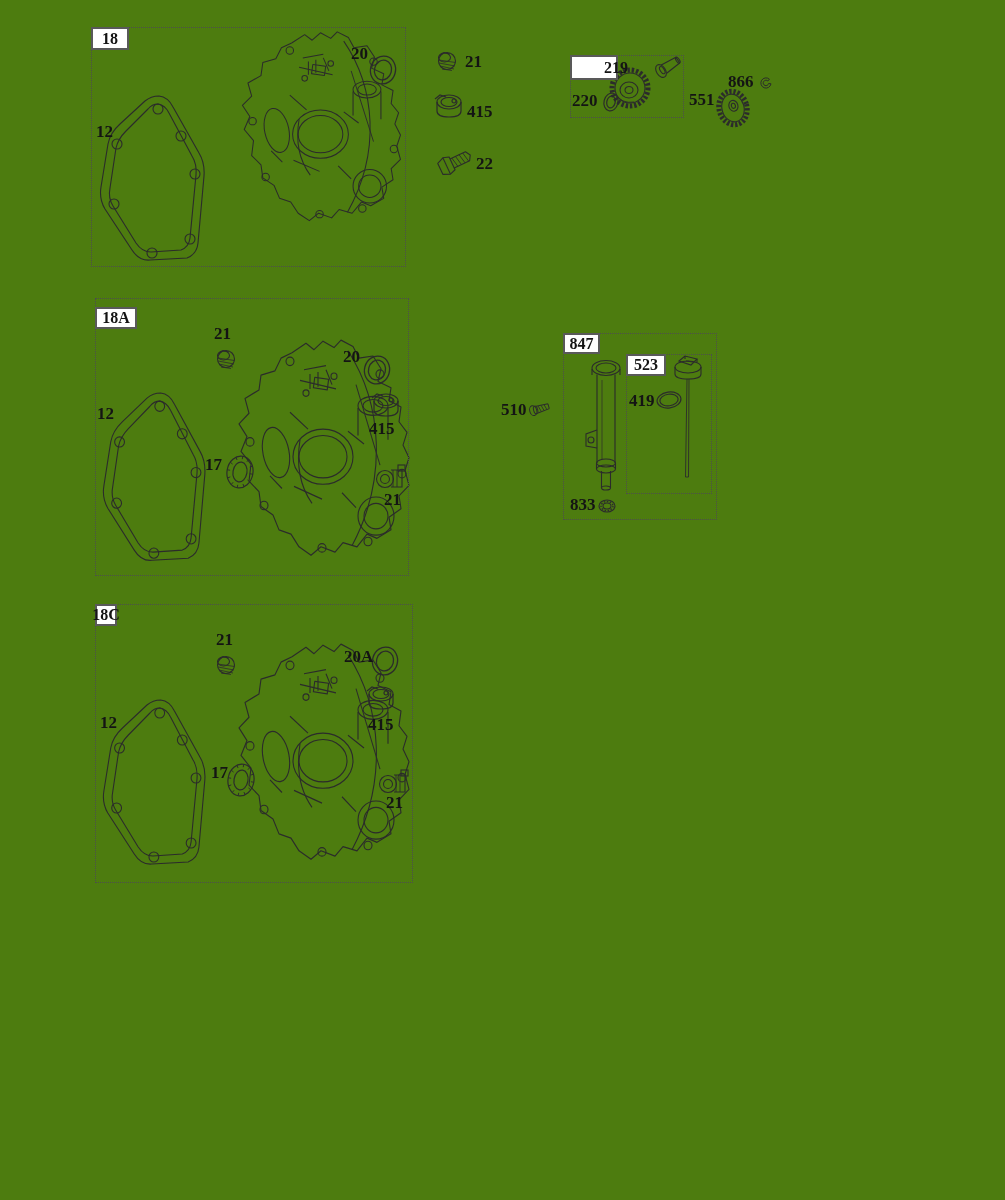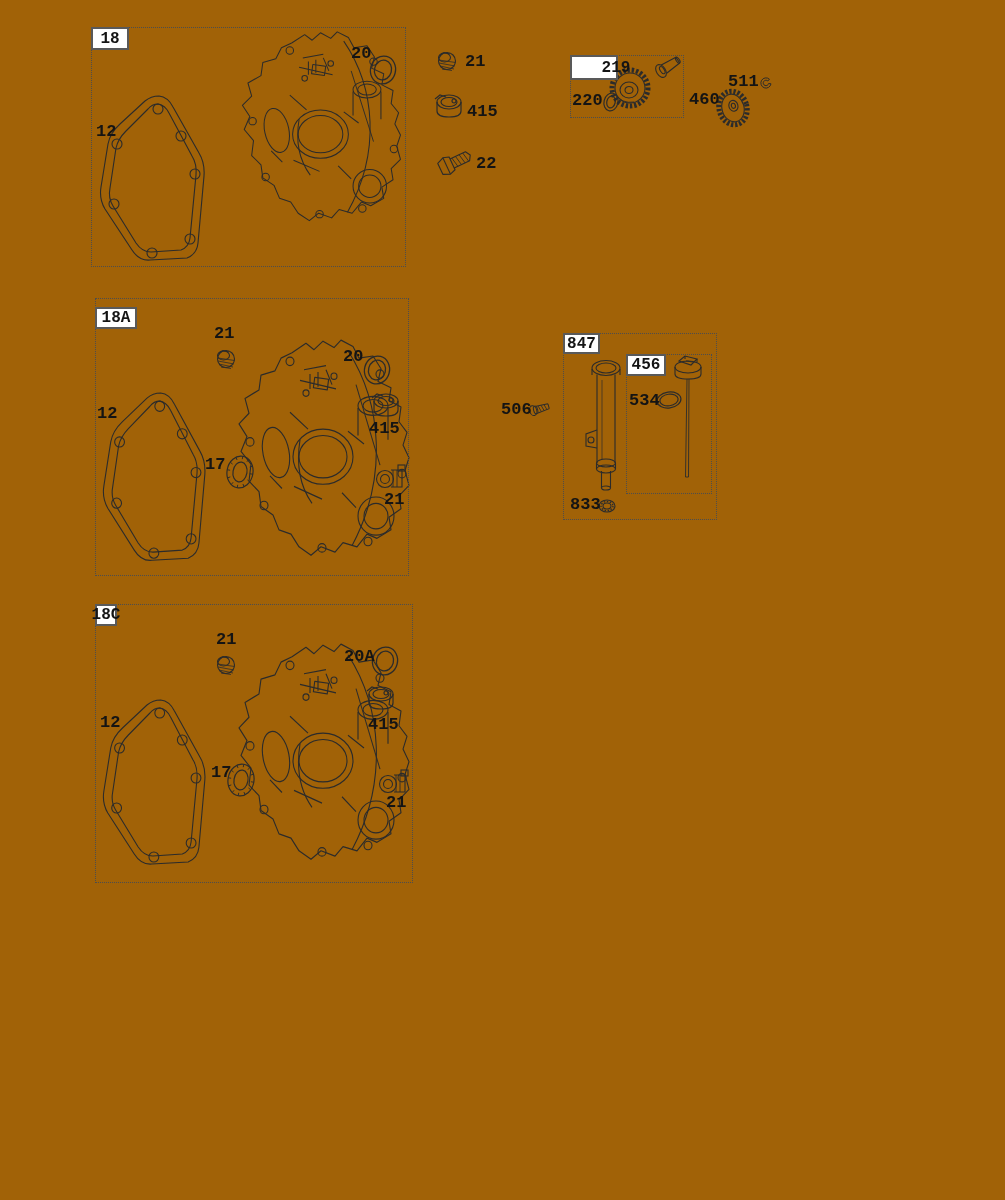--- a/index.html
+++ b/index.html
@@ -1,21 +1,21 @@
 <!DOCTYPE html>
 <html><head>
 <meta charset="utf-8">
 <style>
   html,body{margin:0;padding:0;background:#ffffff;}
   .canvas{
     position:relative;
     width:1005px;
     height:1200px;
-    background:#a16207;
-    font-family:Liberation Mono, monospace;
+    background:#4d7c0f;
+    font-family:Liberation Serif, serif;
     overflow:hidden;
   }
   .art{position:absolute;left:0;top:0;}
   .secbox{
     position:absolute;
     border:1px dotted #4d4d4d;
     background:transparent;
   }
   .tagbox{
     position:absolute;
@@ -308,47 +308,47 @@
   <div class="tagbox" style="left:570px;top:55px;width:40px;height:25px;padding-left:44px;">
     <span>219</span>
   </div>
   <div class="tagbox" style="left:95px;top:298px;width:42px;height:22px;margin-top:9px;">
     <span>18A</span>
   </div>
   <div class="tagbox" style="left:563px;top:333px;width:37px;height:21px;align-items:center;">
     <span>847</span>
   </div>
   <div class="tagbox" style="left:626px;top:354px;width:40px;height:22px;">
-    <span>456</span>
+    <span>523</span>
   </div>
   <div class="tagbox" style="left:95px;top:604px;width:22px;height:22px;">
     <span>18C</span>
   </div>
 
   <span class="pn" style="left:96px;top:123px;">12</span>
   <span class="pn" style="left:351px;top:45px;">20</span>
   <span class="pn" style="left:465px;top:53px;">21</span>
   <span class="pn" style="left:467px;top:103px;">415</span>
   <span class="pn" style="left:476px;top:155px;">22</span>
 
   <span class="pn" style="left:572px;top:92px;text-align:right;">220</span>
-  <span class="pn" style="left:689px;top:91px;">460</span>
-  <span class="pn" style="left:728px;top:73px;">511</span>
+  <span class="pn" style="left:689px;top:91px;">551</span>
+  <span class="pn" style="left:728px;top:73px;">866</span>
 
   <span class="pn" style="left:214px;top:325px;">21</span>
   <span class="pn" style="left:343px;top:348px;">20</span>
   <span class="pn" style="left:369px;top:420px;">415</span>
   <span class="pn" style="left:97px;top:405px;">12</span>
   <span class="pn" style="left:205px;top:456px;">17</span>
   <span class="pn" style="left:384px;top:491px;">21</span>
 
-  <span class="pn" style="left:501px;top:401px;">506</span>
+  <span class="pn" style="left:501px;top:401px;">510</span>
 
   <span class="pn" style="left:570px;top:496px;">833</span>
-  <span class="pn" style="left:629px;top:392px;">534</span>
+  <span class="pn" style="left:629px;top:392px;">419</span>
 
   <span class="pn" style="left:216px;top:631px;">21</span>
   <span class="pn" style="left:344px;top:648px;">20A</span>
   <span class="pn" style="left:368px;top:716px;">415</span>
   <span class="pn" style="left:100px;top:714px;">12</span>
   <span class="pn" style="left:211px;top:764px;">17</span>
   <span class="pn" style="left:386px;top:794px;">21</span>
 
 </div>
 

